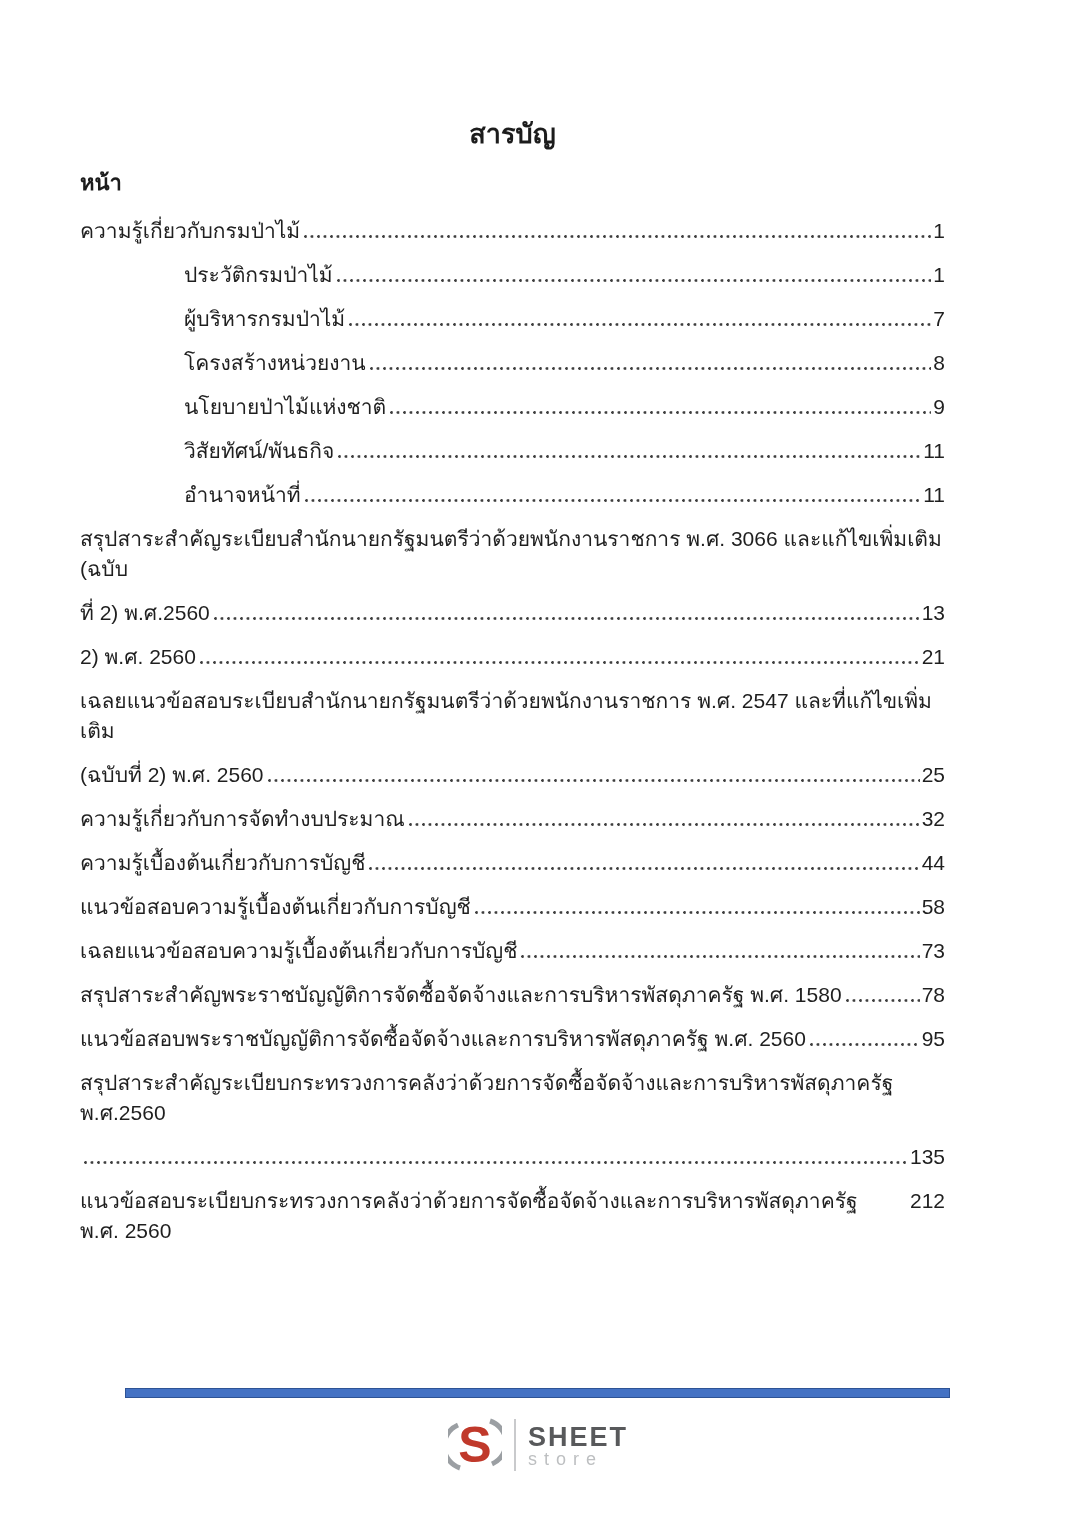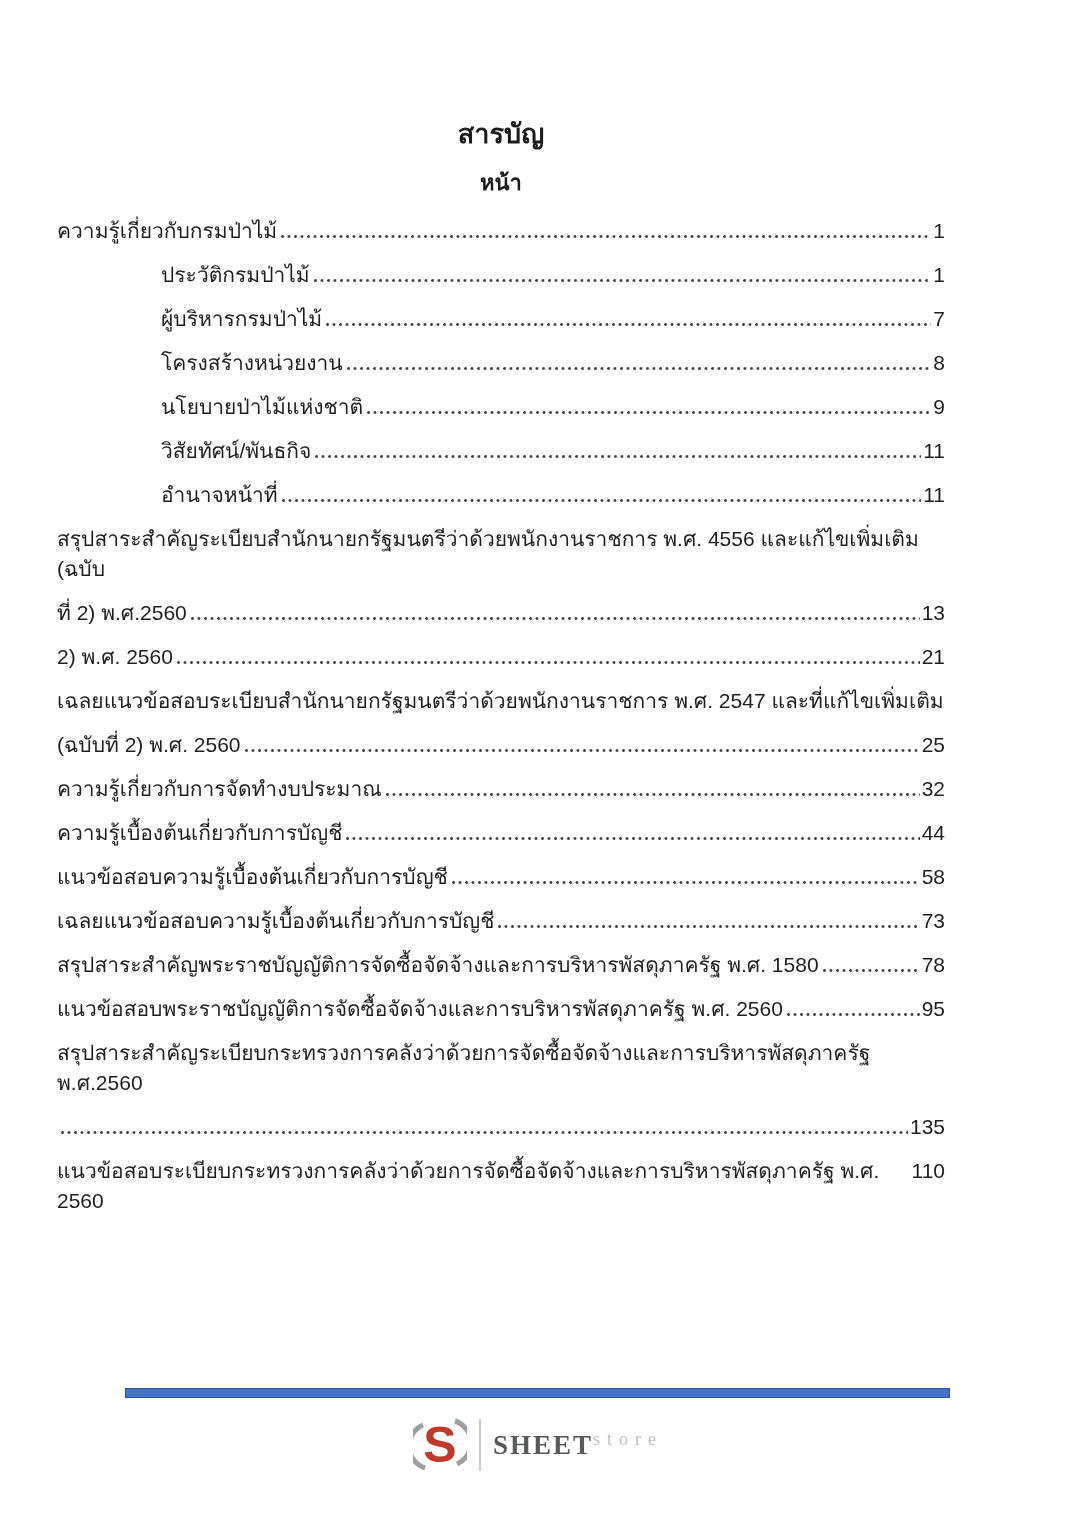--- a/index.html
+++ b/index.html
@@ -7,31 +7,31 @@
   body {
     width: 1076px; height: 1522px;
     font-family: "Liberation Sans", "DejaVu Sans", sans-serif;
     color: #1f1f1f;
     position: relative;
     overflow: hidden;
   }
   .page {
     position: relative;
     width: 1076px; height: 1522px;
-    padding: 116px 131px 0 57px;
+    padding: 116px 131px 0 80px;
   }
   .title {
     text-align: center;
     font-size: 27px;
     font-weight: 600;
     line-height: 36px;
     color: #1c1c1c;
   }
   .page-col-label {
-    text-align: center;
+    text-align: left;
     font-size: 22px;
     font-weight: 600;
     line-height: 30px;
     margin-top: 16px;
     color: #1c1c1c;
   }
   .toc { margin-top: 18px; }
   .entry { margin-bottom: 6px; }
   .entry.indent { padding-left: 104px; }
   .row {
@@ -67,21 +67,21 @@
     border: 1px solid #2e5395;
   }
   .logo {
     margin-top: 14px;
     display: flex;
     align-items: center;
     justify-content: center;
     gap: 12px;
   }
   .logo-mark { position: relative; width: 54px; height: 66px; display: inline-block; }
-  .logo-text { display: flex; flex-direction: row; font-family: Liberation Serif, serif; }
+  .logo-text { display: flex; flex-direction: column; }
   .logo-name {
     font-size: 27px;
     font-weight: bold;
     letter-spacing: 2px;
     color: #58595b;
     line-height: 28px;
   }
   .logo-sub {
     font-size: 18px;
     letter-spacing: 7px;
@@ -148,21 +148,21 @@
       </div>
       <div class="entry indent">
         <div class="row">
           <span class="label">อำนาจหน้าที่</span>
           <span class="dots"></span>
           <span class="pagenum">11</span>
         </div>
       </div>
       <div class="entry">
         <div class="row">
-          <span class="label">สรุปสาระสำคัญระเบียบสำนักนายกรัฐมนตรีว่าด้วยพนักงานราชการ พ.ศ. 4556 และแก้ไขเพิ่มเติม (ฉบับ</span>
+          <span class="label">สรุปสาระสำคัญระเบียบสำนักนายกรัฐมนตรีว่าด้วยพนักงานราชการ พ.ศ. 3066 และแก้ไขเพิ่มเติม (ฉบับ</span>
         </div>
         <div class="row">
           <span class="label">ที่ 2) พ.ศ.2560</span>
           <span class="dots"></span>
           <span class="pagenum">13</span>
         </div>
       </div>
       <div class="entry">
         <div class="row">
           <span class="label">2) พ.ศ. 2560</span>
@@ -228,21 +228,21 @@
         </div>
         <div class="row">
           <span class="label"></span>
           <span class="dots"></span>
           <span class="pagenum">135</span>
         </div>
       </div>
       <div class="entry">
         <div class="row no-dots">
           <span class="label">แนวข้อสอบระเบียบกระทรวงการคลังว่าด้วยการจัดซื้อจัดจ้างและการบริหารพัสดุภาครัฐ พ.ศ. 2560</span>
-          <span class="pagenum">110</span>
+          <span class="pagenum">212</span>
         </div>
       </div>
     </div>
 
   <div class="footer">
     <div class="divider-bar"></div>
     <div class="logo">
       <span class="logo-mark">
         <svg width="54" height="66" viewBox="0 0 54 66" aria-hidden="true">
           <path d="M 12 56 A 23 23 0 0 1 10 13" stroke="#9b9fa3" stroke-width="5" fill="none"></path>

